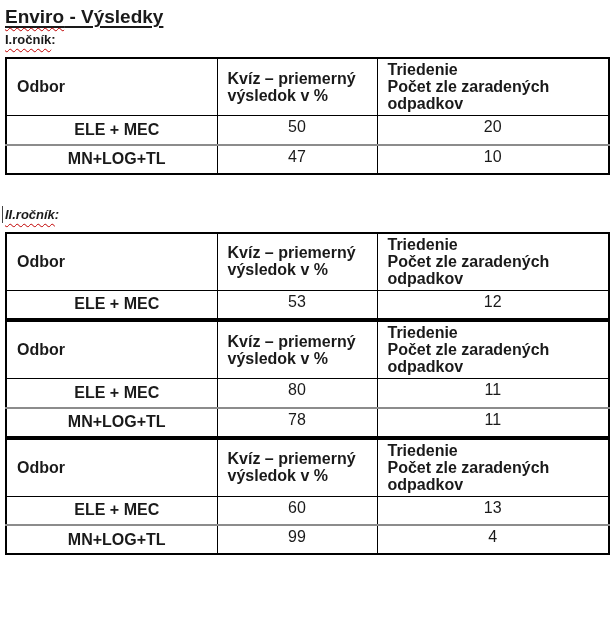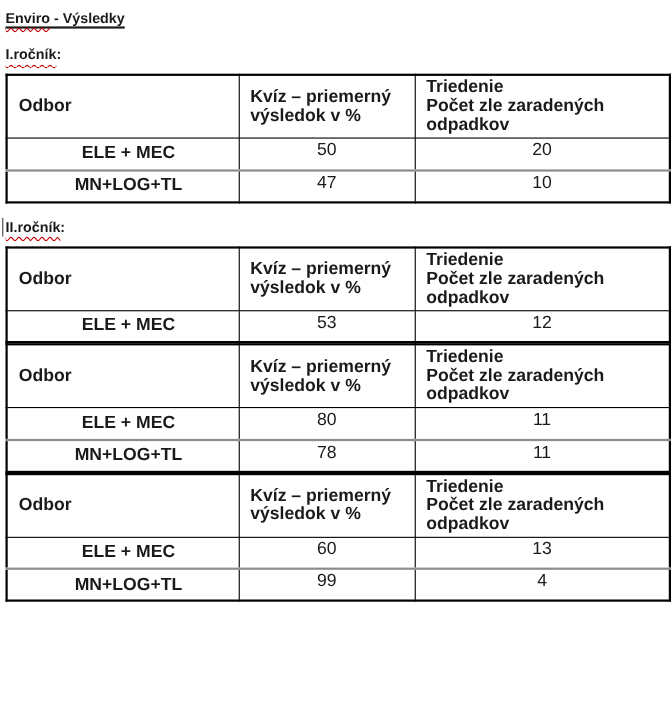--- a/index.html
+++ b/index.html
@@ -19,21 +19,21 @@
   .page{
     position:relative;
     width:611px;
     height:640px;
     padding:7px 0 0 5px;
     overflow:hidden;
     background:var(--bg);
   }
   
   .doc-title{
-    font-size:13px;
+    font-size:19px;
     line-height:20px;
     font-weight:bold;
     margin:0;
   }
   .u-solid{
     text-decoration-line:underline;
     text-decoration-style:solid;
     text-decoration-color:var(--text);
     text-decoration-thickness:1.5px;
     text-underline-offset:3px;
@@ -46,22 +46,22 @@
     text-underline-offset:4px;
   }
   
   .section-heading{
     position:relative;
     font-size:13px;
     line-height:16px;
     font-weight:bold;
     margin:0 0 9px 0;
   }
-  .mt-s1{margin-top:15px;}
-  .mt-s2{margin-top:14px;}
+  .mt-s1{margin-top:5px;}
+  .mt-s2{margin-top:32px;font-style:italic;}
   .mt-s3{margin-top:27px;}
   .mt-s4{margin-top:28px;}
   .caret{
     position:absolute;
     left:-3px;
     top:-1px;
     width:1px;
     height:17px;
     background:#444444;
   }

